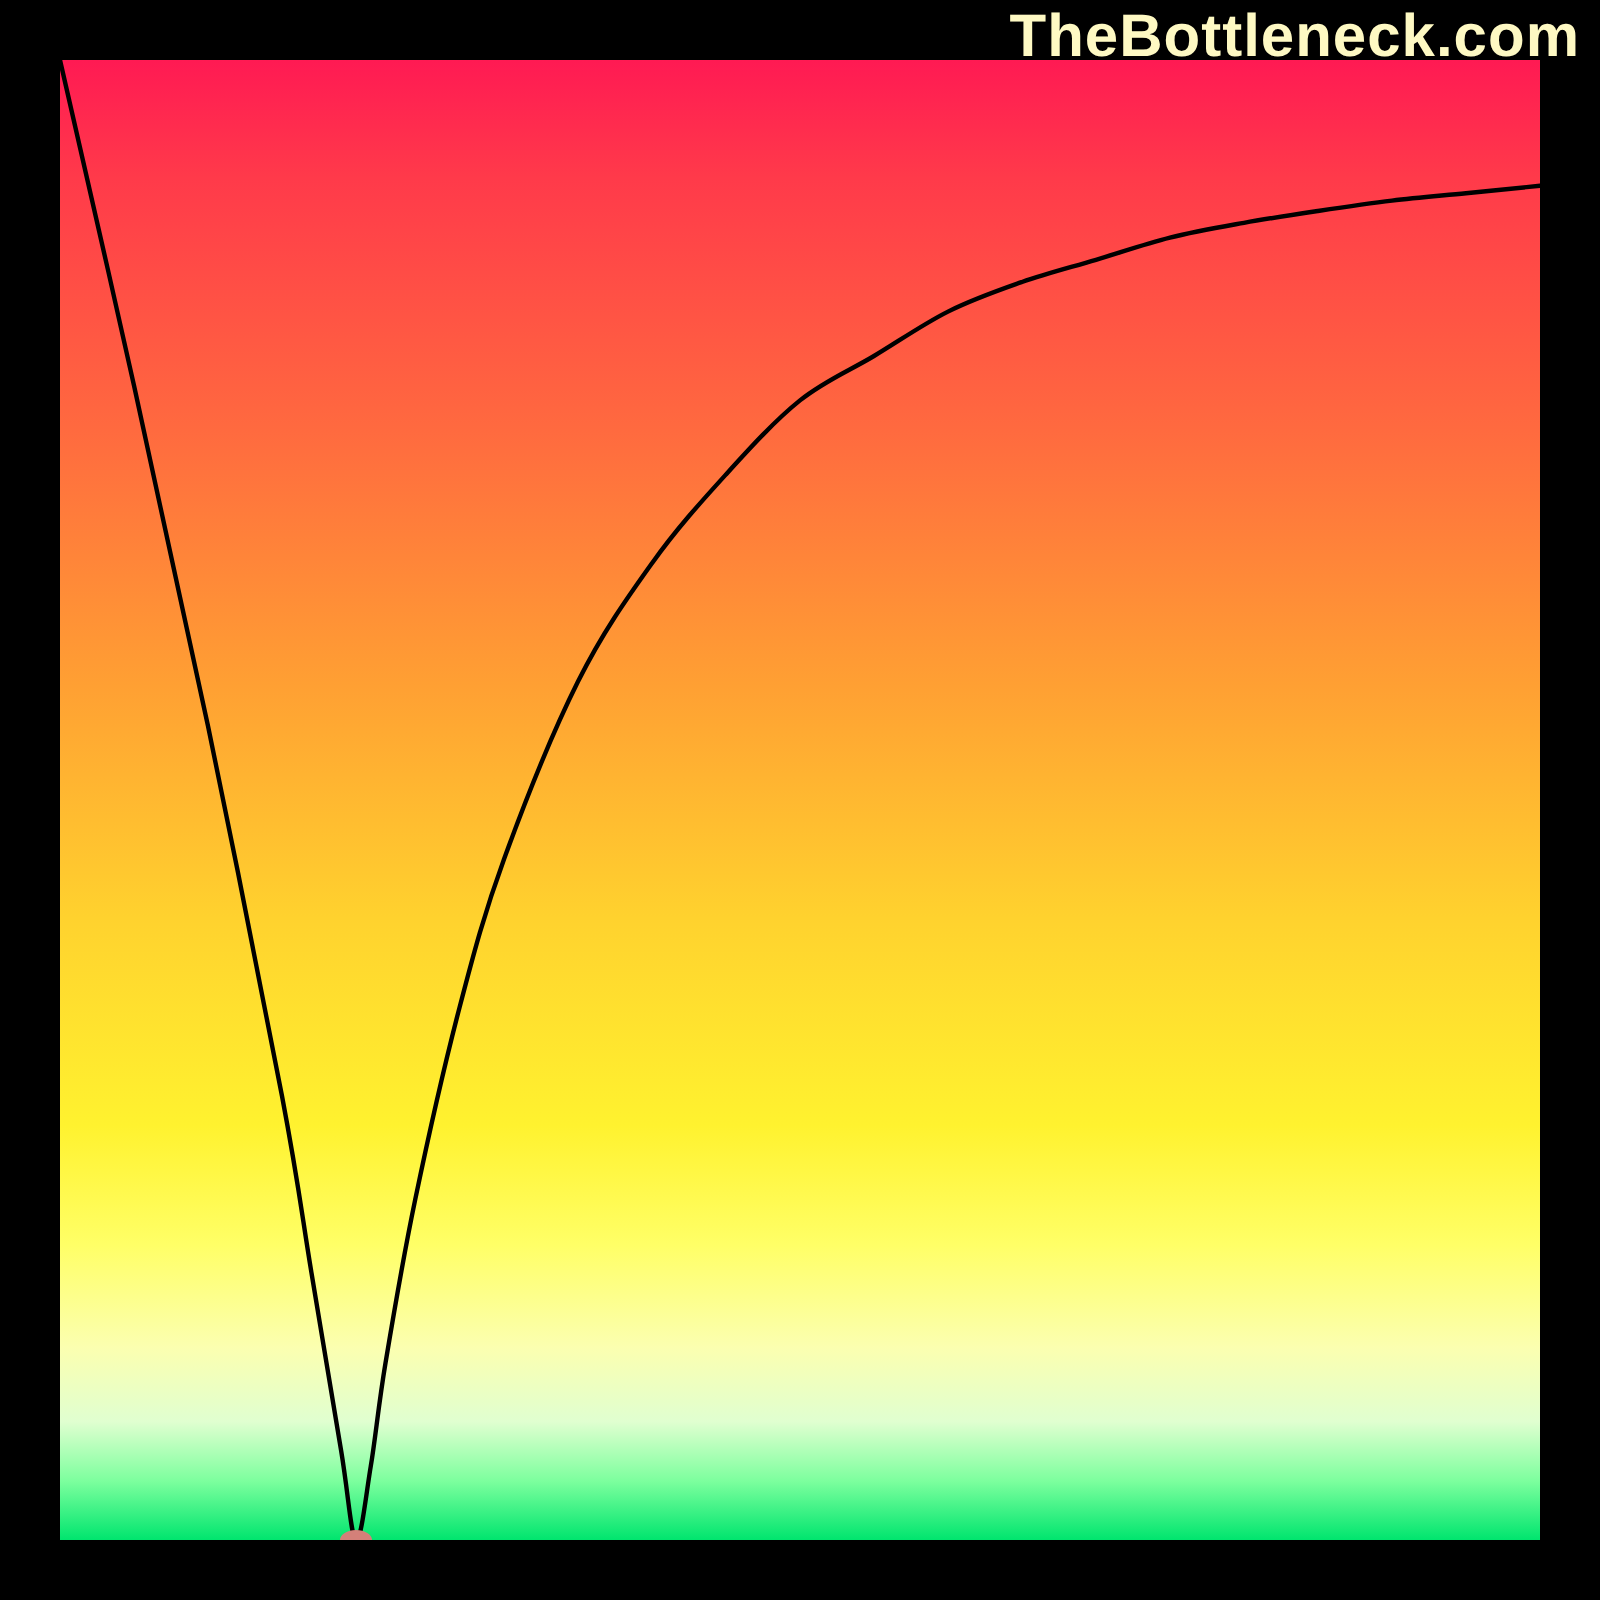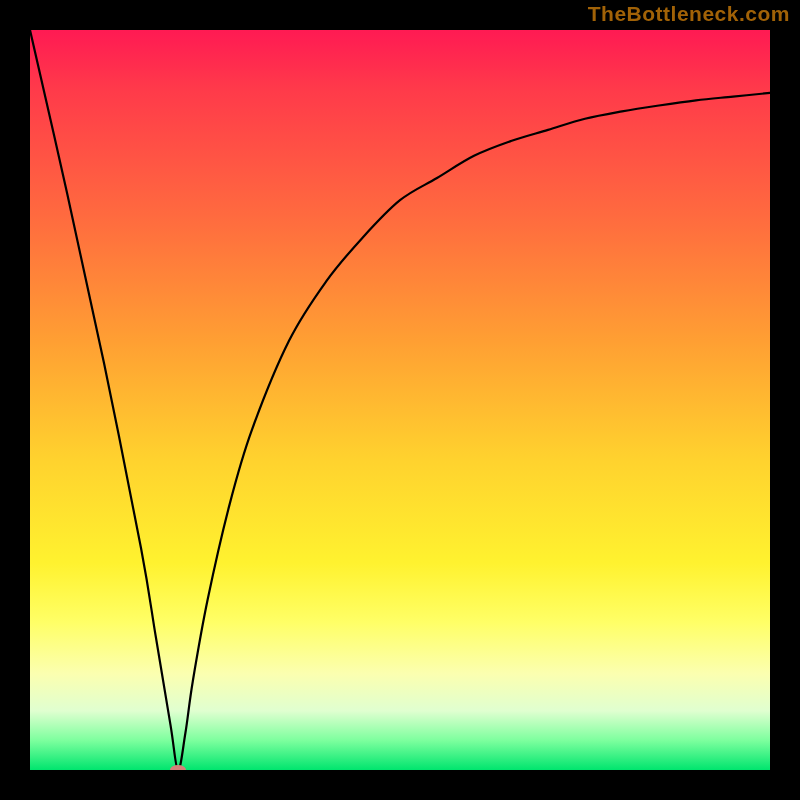--- a/index.html
+++ b/index.html
@@ -14,22 +14,22 @@
   .outer {
     width: 800px;
     height: 800px;
     background: #000;
     position: relative;
   }
   .watermark {
     position: absolute;
     top: 2px;
     right: 10px;
-    color: #a16207;
-    font-size: 21px;
+    color: #fef9c3;
+    font-size: 30px;
     font-weight: bold;
     letter-spacing: 0.5px;
     z-index: 20;
     user-select: none;
   }
   .plot-frame {
     position: absolute;
     left: 30px;
     top: 30px;
     width: 740px;

